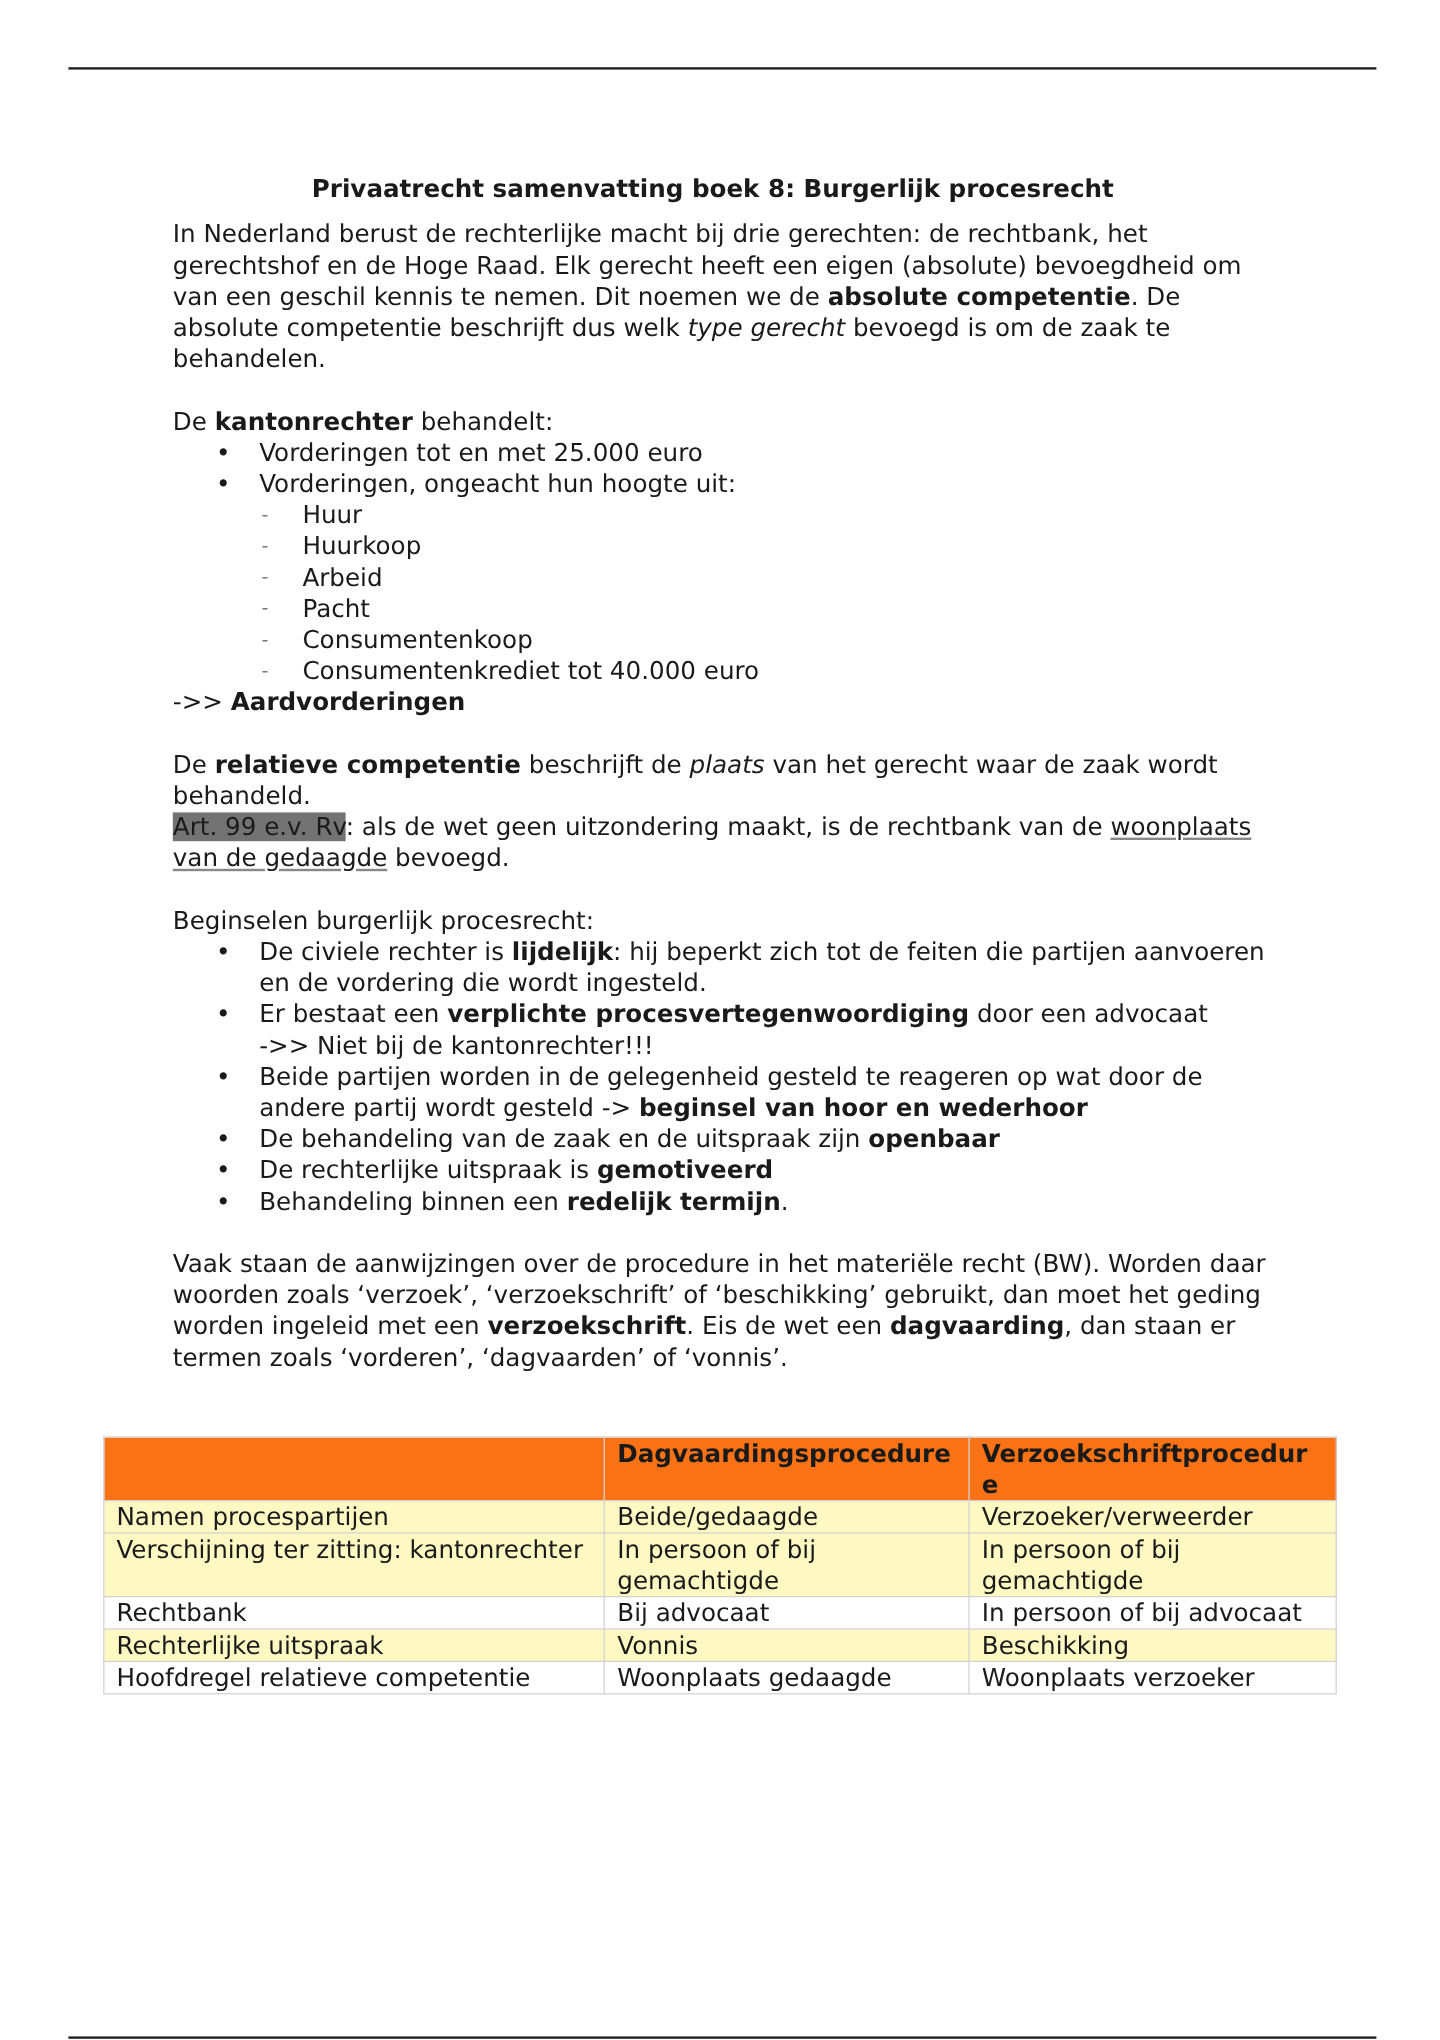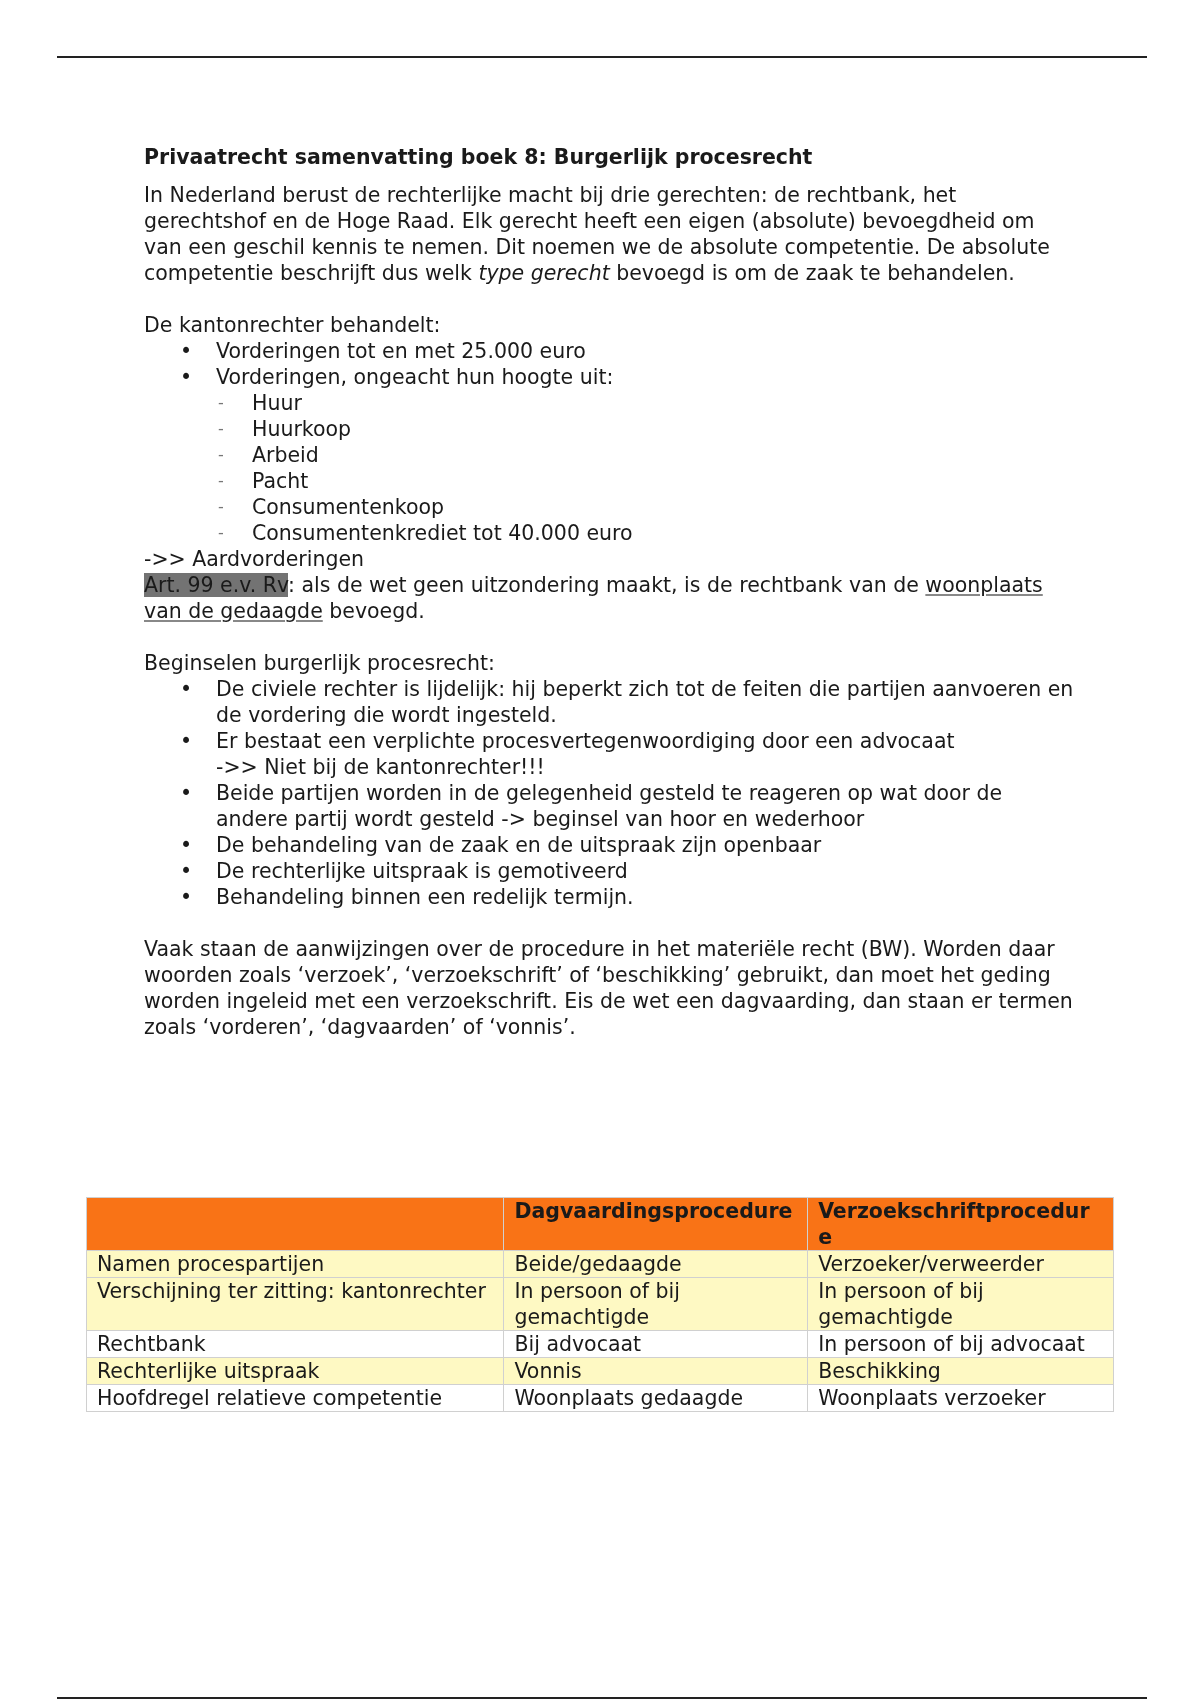--- a/index.html
+++ b/index.html
@@ -7,26 +7,26 @@
       width: 1200px; height: 1700px; position: relative; overflow: hidden;
       font-family: "DejaVu Sans", sans-serif; color: #1a1a1a;
       font-size: 20.5px; line-height: 26px;
     }
     .rule { position: absolute; left: 57px; width: 1090px; height: 2px; background: #222; }
     .rule.top { top: 56px; }
     .rule.bottom { top: 1697px; }
     .page-content { position: absolute; left: 144px; top: 144px; width: 930px; }
     h1 {
       font-size: 20.5px; font-weight: bold; margin: 0; line-height: 26px;
-      width: 900px; margin-left: 0;
+      text-align: center; width: 900px; margin-left: 0;
     }
     p { margin: 0; }
     .mt26 { margin-top: 26px; }
     .mt12 { margin-top: 12px; }
-    b { font-weight: normal; }
+    b { font-weight: bold; }
     i { font-style: italic; }
     ul { margin: 0; padding: 0; list-style: none; }
     ul.bullets > li { position: relative; padding-left: 72px; }
     ul.bullets > li::before {
       content: "\2022"; position: absolute; left: 36px; top: 0;
     }
     ul.dashes > li { position: relative; padding-left: 108px; }
     ul.dashes > li::before {
       content: "-"; position: absolute; left: 74px; top: 0; color: #777; font-size: 16px;
     }
@@ -69,20 +69,23 @@
     <li>Huurkoop</li>
     <li>Arbeid</li>
     <li>Pacht</li>
     <li>Consumentenkoop</li>
     <li>Consumentenkrediet tot 40.000 euro</li>
   </ul>
   <p>
     <span>-&gt;&gt; </span><b>Aardvorderingen</b>
   </p>
 
+  <p class="mt26">
+    <span>De </span><b>relatieve competentie</b><span> beschrijft de </span><i>plaats</i><span> van het gerecht waar de zaak wordt behandeld.</span>
+  </p>
   <p>
     <span class="hl">Art. 99 e.v. Rv</span><span>: als de wet geen uitzondering maakt, is de rechtbank van de </span><span class="ul">woonplaats van de gedaagde</span><span> bevoegd.</span>
   </p>
 
   <p class="mt26">Beginselen burgerlijk procesrecht:</p>
   <ul class="bullets">
     <li><span>De civiele rechter is </span><b>lijdelijk</b><span>: hij beperkt zich tot de feiten die partijen aanvoeren en de vordering die wordt ingesteld.</span></li>
     <li><span>Er bestaat een </span><b>verplichte procesvertegenwoordiging</b><span> door een advocaat</span><br><span>-&gt;&gt; Niet bij de kantonrechter!!!</span></li>
     <li><span>Beide partijen worden in de gelegenheid gesteld te reageren op wat door de andere partij wordt gesteld -&gt; </span><b>beginsel van hoor en wederhoor</b><span></span></li>
     <li><span>De behandeling van de zaak en de uitspraak zijn </span><b>openbaar</b><span></span></li>

